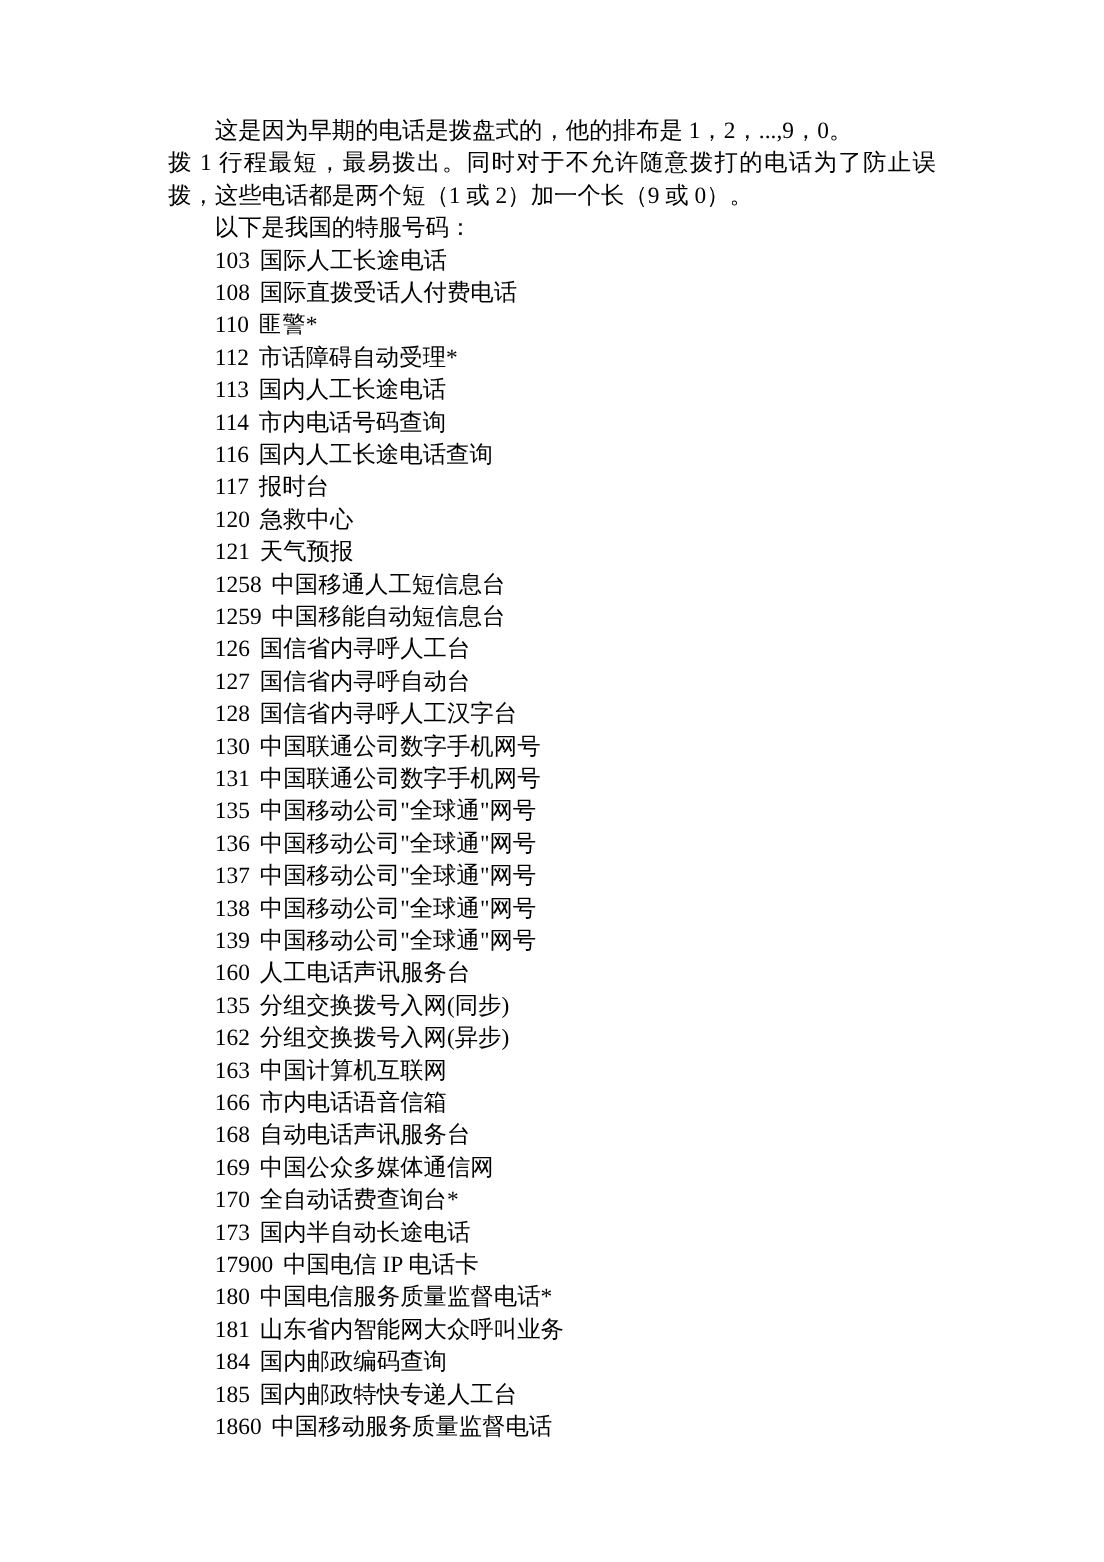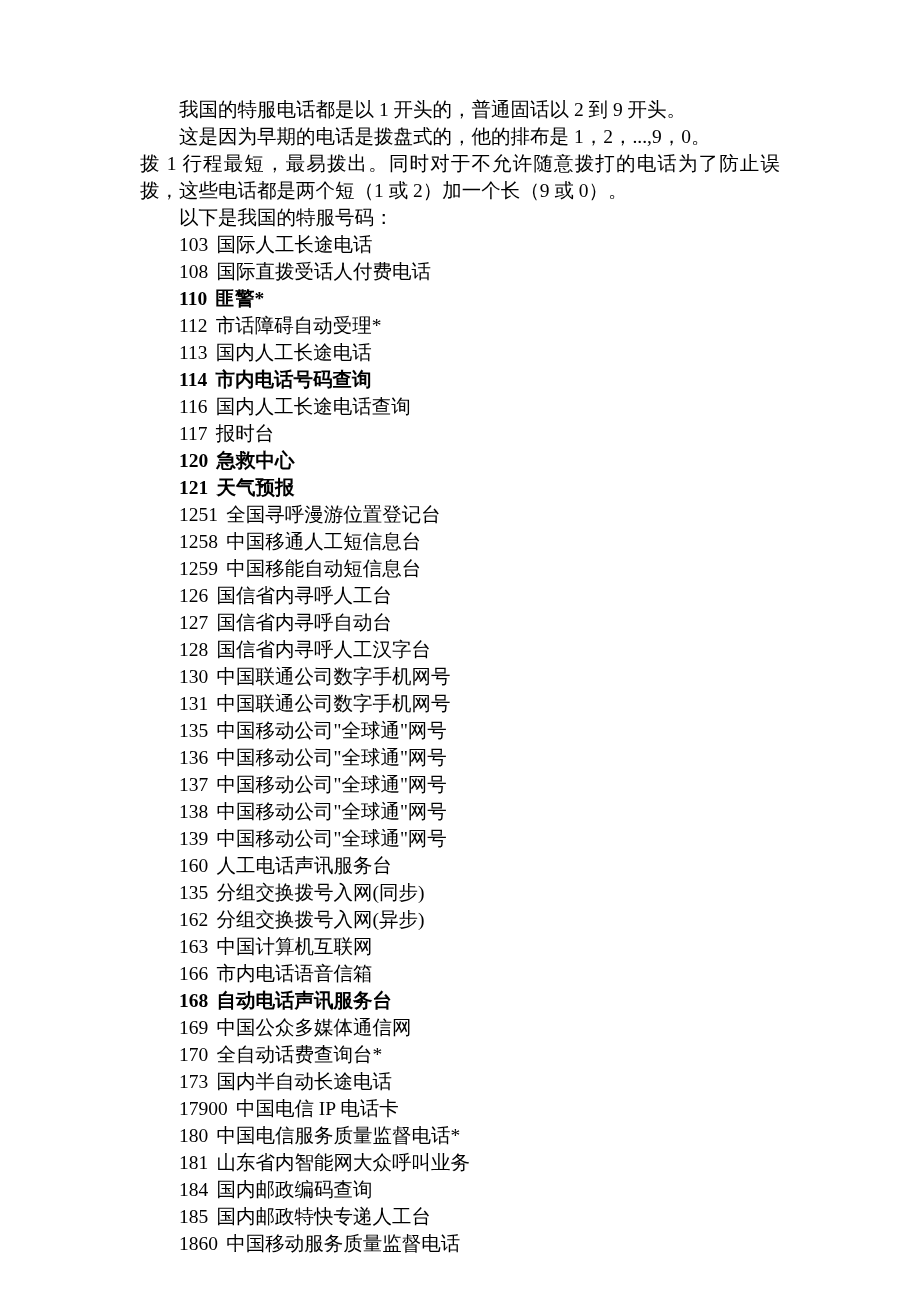--- a/index.html
+++ b/index.html
@@ -41,55 +41,53 @@
     padding: 0;
   }
   .list-item {
     font-size: 19.5px;
     line-height: 27px;
     margin: 0;
     padding: 0 0 0 2em;
     white-space: nowrap;
   }
   .list-item.bold {
-    font-weight: bold;
+    font-weight: normal;
   }
   .code {
     display: inline-block;
   }
   .desc {
     display: inline;
   }
   .sp {
     display: inline-block;
     width: 0.42em;
   }
 </style>
 </head>
 <body>
 
 <div class="page">
 
-  <p class="para">我国的特服电话都是以 1 开头的，普通固话以 2 到 9 开头。</p>
   <p class="para">这是因为早期的电话是拨盘式的，他的排布是 1，2，...,9，0。</p>
   <p class="para-cont">拨 1 行程最短，最易拨出。同时对于不允许随意拨打的电话为了防止误拨，这些电话都是两个短（1 或 2）加一个长（9 或 0）。</p>
   <p class="para">以下是我国的特服号码：</p>
 
   <ul class="list" id="service-number-list">
       <li class="list-item"><span class="code">103</span><span class="sp"></span><span class="desc">国际人工长途电话</span></li>
       <li class="list-item"><span class="code">108</span><span class="sp"></span><span class="desc">国际直拨受话人付费电话</span></li>
       <li class="list-item bold"><span class="code">110</span><span class="sp"></span><span class="desc">匪警*</span></li>
       <li class="list-item"><span class="code">112</span><span class="sp"></span><span class="desc">市话障碍自动受理*</span></li>
       <li class="list-item"><span class="code">113</span><span class="sp"></span><span class="desc">国内人工长途电话</span></li>
       <li class="list-item bold"><span class="code">114</span><span class="sp"></span><span class="desc">市内电话号码查询</span></li>
       <li class="list-item"><span class="code">116</span><span class="sp"></span><span class="desc">国内人工长途电话查询</span></li>
       <li class="list-item"><span class="code">117</span><span class="sp"></span><span class="desc">报时台</span></li>
       <li class="list-item bold"><span class="code">120</span><span class="sp"></span><span class="desc">急救中心</span></li>
       <li class="list-item bold"><span class="code">121</span><span class="sp"></span><span class="desc">天气预报</span></li>
-      <li class="list-item"><span class="code">1251</span><span class="sp"></span><span class="desc">全国寻呼漫游位置登记台</span></li>
       <li class="list-item"><span class="code">1258</span><span class="sp"></span><span class="desc">中国移通人工短信息台</span></li>
       <li class="list-item"><span class="code">1259</span><span class="sp"></span><span class="desc">中国移能自动短信息台</span></li>
       <li class="list-item"><span class="code">126</span><span class="sp"></span><span class="desc">国信省内寻呼人工台</span></li>
       <li class="list-item"><span class="code">127</span><span class="sp"></span><span class="desc">国信省内寻呼自动台</span></li>
       <li class="list-item"><span class="code">128</span><span class="sp"></span><span class="desc">国信省内寻呼人工汉字台</span></li>
       <li class="list-item"><span class="code">130</span><span class="sp"></span><span class="desc">中国联通公司数字手机网号</span></li>
       <li class="list-item"><span class="code">131</span><span class="sp"></span><span class="desc">中国联通公司数字手机网号</span></li>
       <li class="list-item"><span class="code">135</span><span class="sp"></span><span class="desc">中国移动公司"全球通"网号</span></li>
       <li class="list-item"><span class="code">136</span><span class="sp"></span><span class="desc">中国移动公司"全球通"网号</span></li>
       <li class="list-item"><span class="code">137</span><span class="sp"></span><span class="desc">中国移动公司"全球通"网号</span></li>

